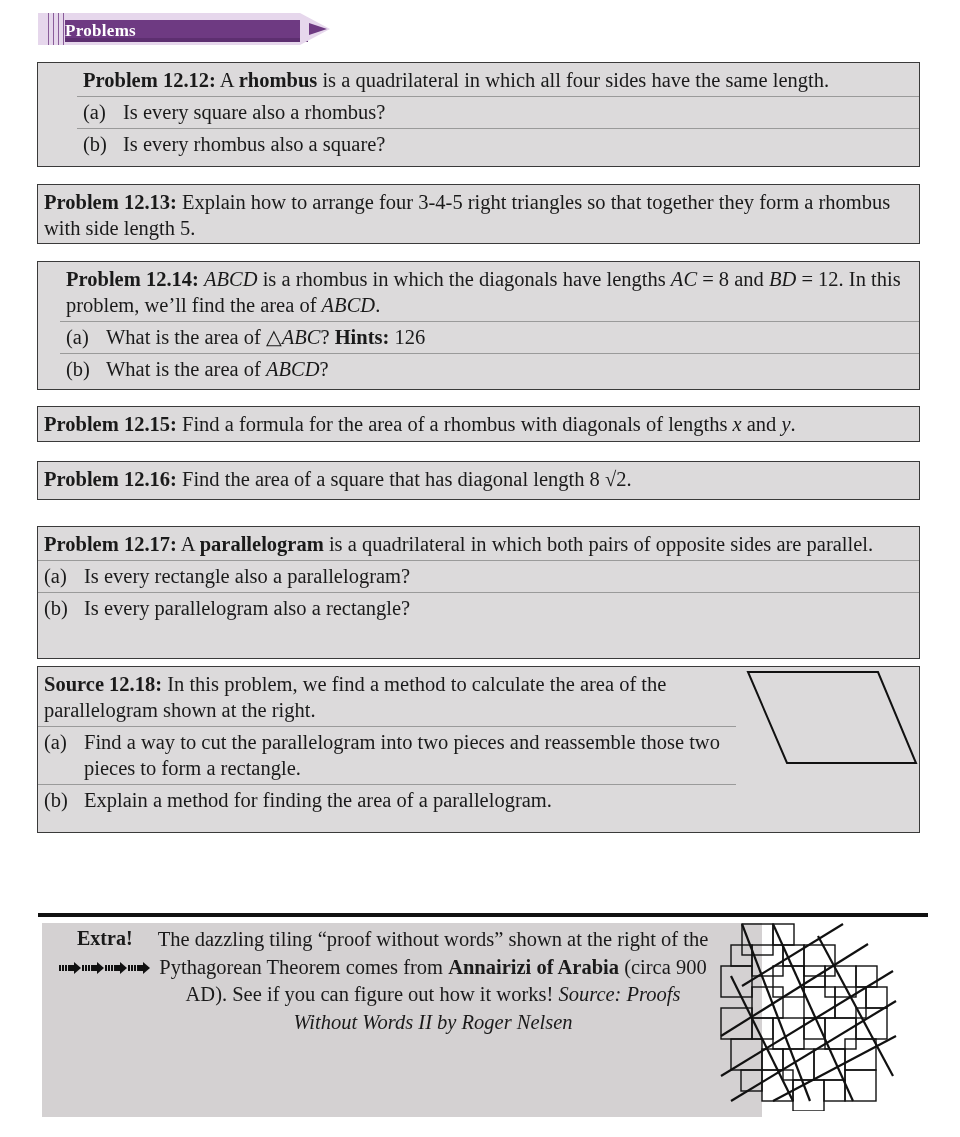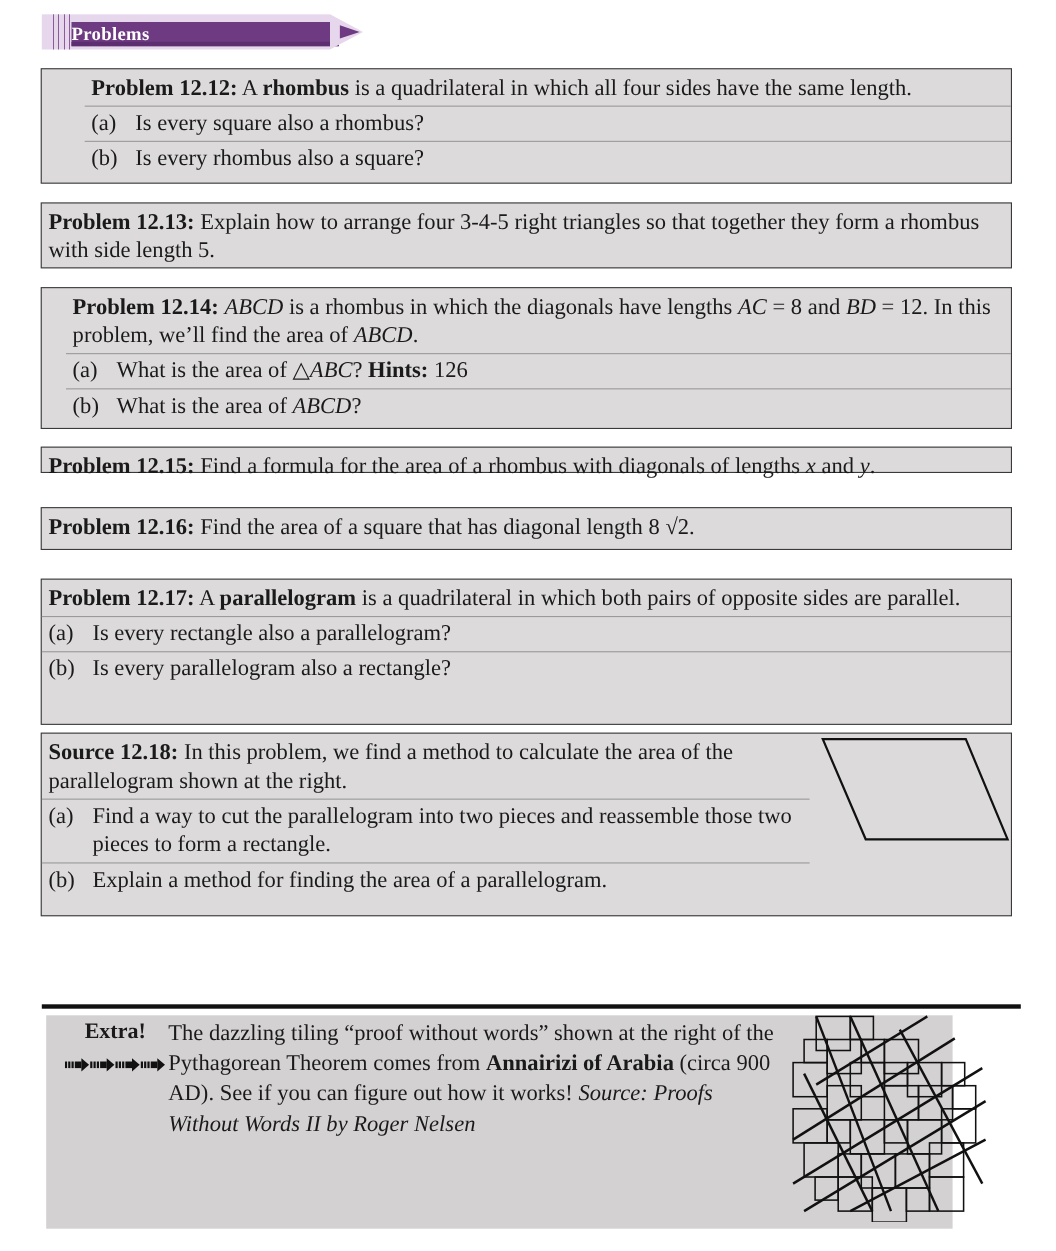--- a/index.html
+++ b/index.html
@@ -24,21 +24,21 @@
     border: 1.5px solid #3a3a3a; box-sizing: border-box; padding: 4px 6px 0 6px; font-size: 20.5px; line-height: 26px; }
   .pbox p { margin: 0; }
   .pbox .part { display: flex; margin-top: 5px; }
   .pbox .part .tag { width: 40px; flex: none; }
   .pbox .part .txt { flex: 1; }
   .pbox .divider { border-top: 1px solid #9a9a9a; margin: 3px -6px 0 -6px; }
   b { font-weight: bold; }
   i { font-style: italic; }
 
   .rule { position: absolute; left: 38px; top: 913px; width: 890px; height: 4px; background: #111; }
-  .extra { position: absolute; left: 42px; top: 923px; width: 824px; height: 194px; background: #d4d1d2; }
+  .extra { position: absolute; left: 42px; top: 923px; width: 720px; height: 194px; background: #d4d1d2; text-align: center; }
   .extra .head { position: absolute; left: 35px; top: 4px; font-weight: bold; font-size: 20px; }
   .extra .arrows { position: absolute; left: 17px; top: 38px; width: 92px; height: 14px; }
   .extra .text { position: absolute; left: 111px; top: 3px; width: 560px; font-size: 20.5px; line-height: 27.5px; }
   .extra svg.tiling { position: absolute; left: 676px; top: -7px; }
   svg.parallelogram { position: absolute; left: 740px; top: 666px; }
 </style>
 </head>
 <body>
 
 <div class="pencil">
@@ -76,21 +76,21 @@
       <span class="tag">(a)</span>
       <span class="txt"><span>What is the area of △</span><i>ABC</i><span>? </span><b>Hints:</b><span>  126</span></span>
     </div>
   <div class="divider"></div>
   <div class="part" style="margin-top:2px">
       <span class="tag">(b)</span>
       <span class="txt"><span>What is the area of </span><i>ABCD</i><span>?</span></span>
     </div>
 </div>
 
-<div class="pbox" style="top:406px;height:24px;">
+<div class="pbox" style="top:406px;height:36px;">
   <p><b>Problem 12.15:</b><span><span> Find a formula for the area of a rhombus with diagonals of lengths </span><i>x</i><span> and </span><i>y</i><span>.</span></span></p>
 </div>
 
 <div class="pbox" style="top:461px;height:39px;">
   <p><b>Problem 12.16:</b><span><span> Find the area of a square that has diagonal length 8 √2.</span></span></p>
 </div>
 
 <div class="pbox" style="top:526px;height:133px;">
   <p><b>Problem 12.17:</b><span><span> A </span><b>parallelogram</b><span> is a quadrilateral in which both pairs of opposite sides are parallel.</span></span></p>
   <div class="divider"></div>

